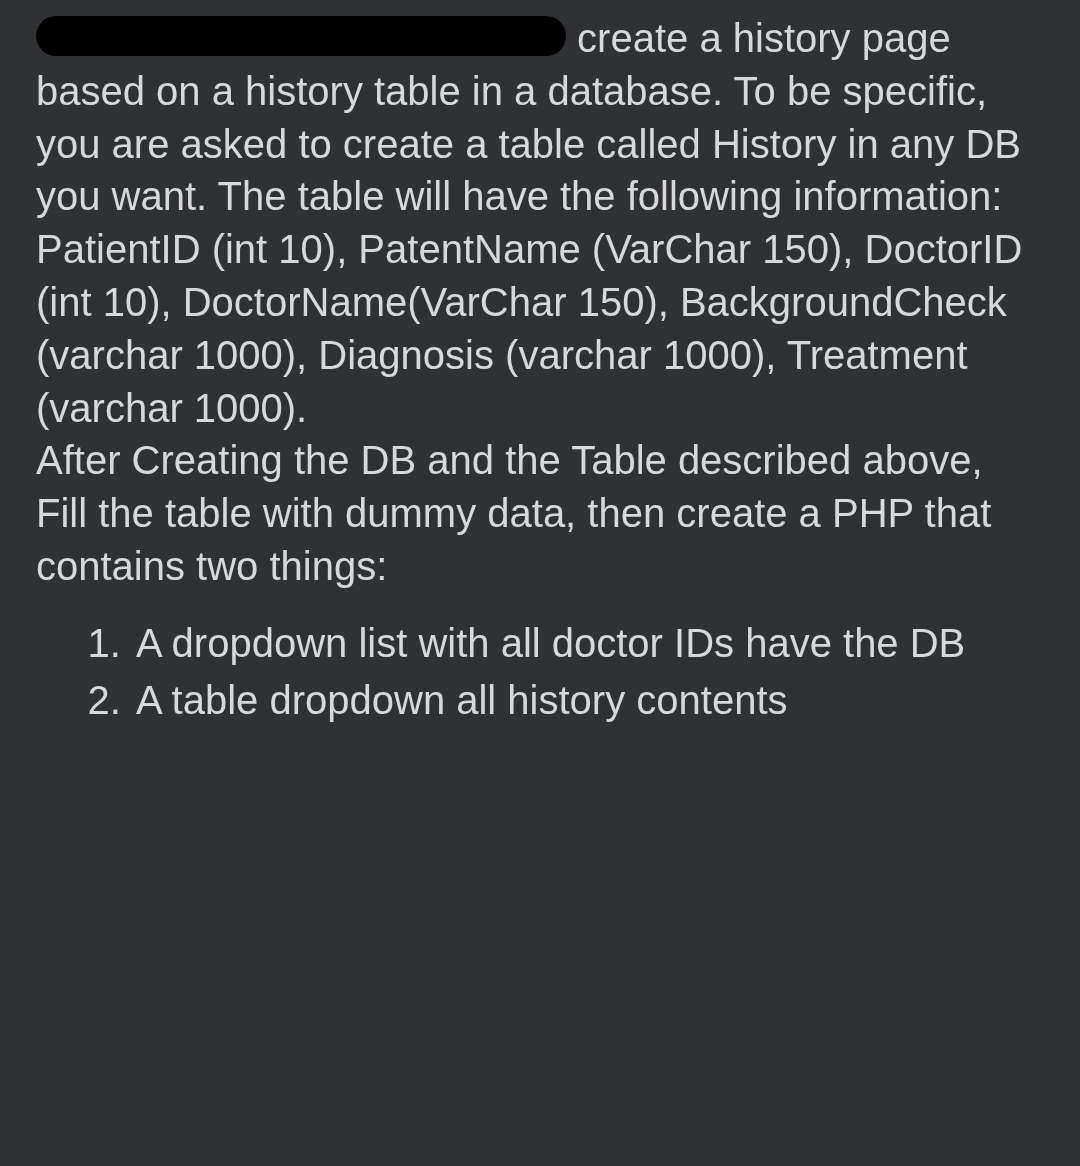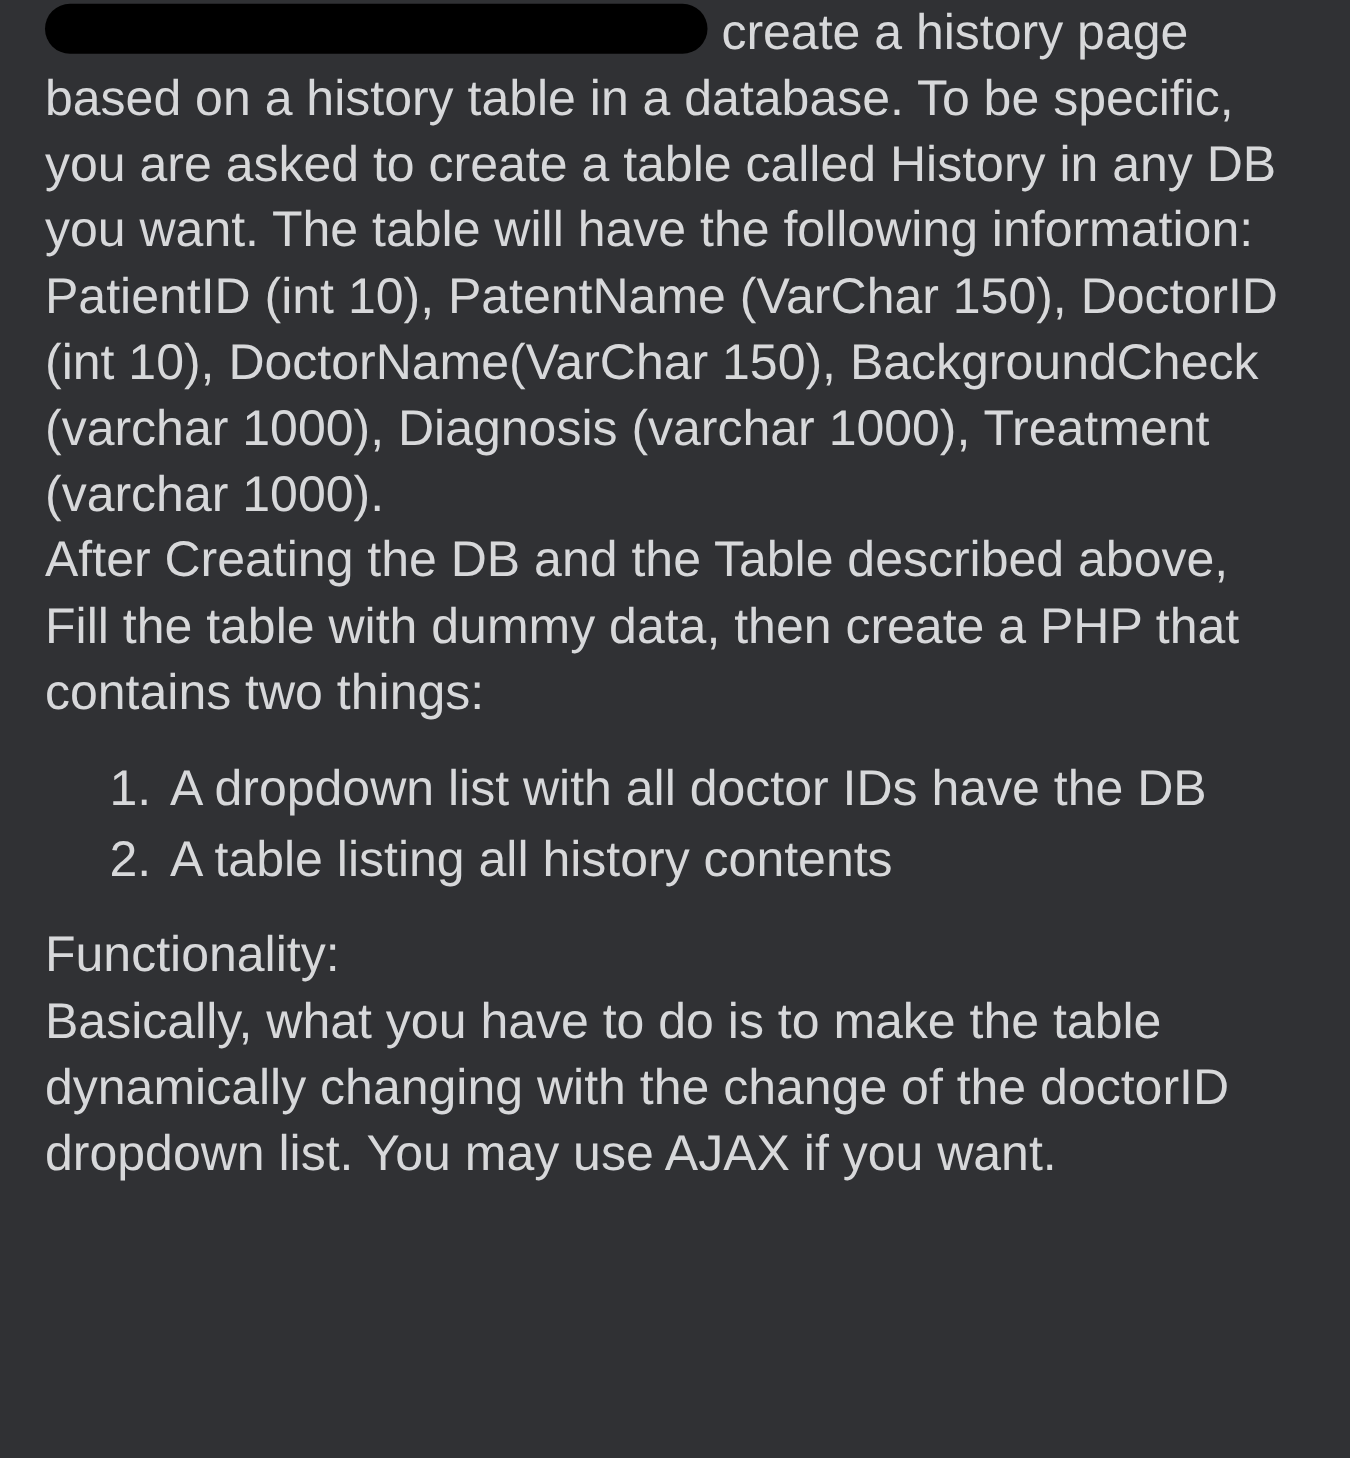--- a/index.html
+++ b/index.html
@@ -10,21 +10,21 @@
       background: #303134;
       color: #d7d8da;
       font-family: Arial, "Helvetica Neue", Helvetica, sans-serif;
       font-size: 40px;
       line-height: 1.32;
       -webkit-font-smoothing: antialiased;
       overflow: hidden;
     }
     .page {
       box-sizing: border-box;
-      padding: 0 36px 30px 36px;
+      padding: 12px 36px 30px 36px;
       width: 100%;
     }
     .para {
       margin: 0 0 24px 0;
       display: block;
     }
     .redaction {
       display: inline-block;
       vertical-align: -4px;
       width: 530px;
@@ -51,21 +51,17 @@
 
 <div class="page">
 
   <p class="para">
     <span class="redaction"></span><span> create a history page based on a history table in a database. To be specific, you are asked to create a table called History in any DB you want. The table will have the following information: PatientID (int 10), PatentName (VarChar 150), DoctorID (int 10), DoctorName(VarChar 150), BackgroundCheck (varchar 1000), Diagnosis (varchar 1000), Treatment (varchar 1000).</span><br>
     <span>After Creating the DB and the Table described above, Fill the table with dummy data, then create a PHP that contains two things:</span>
   </p>
 
   <ol class="req-list">
     <li>A dropdown list with all doctor IDs have the DB</li>
-    <li>A table listing all history contents</li>
+    <li>A table dropdown all history contents</li>
   </ol>
 
-  <p class="para">
-    <span class="heading">Functionality:</span>
-    <span>Basically, what you have to do is to make the table dynamically changing with the change of the doctorID dropdown list. You may use AJAX if you want.</span>
-  </p>
 
 </div>
 
 </body></html>

